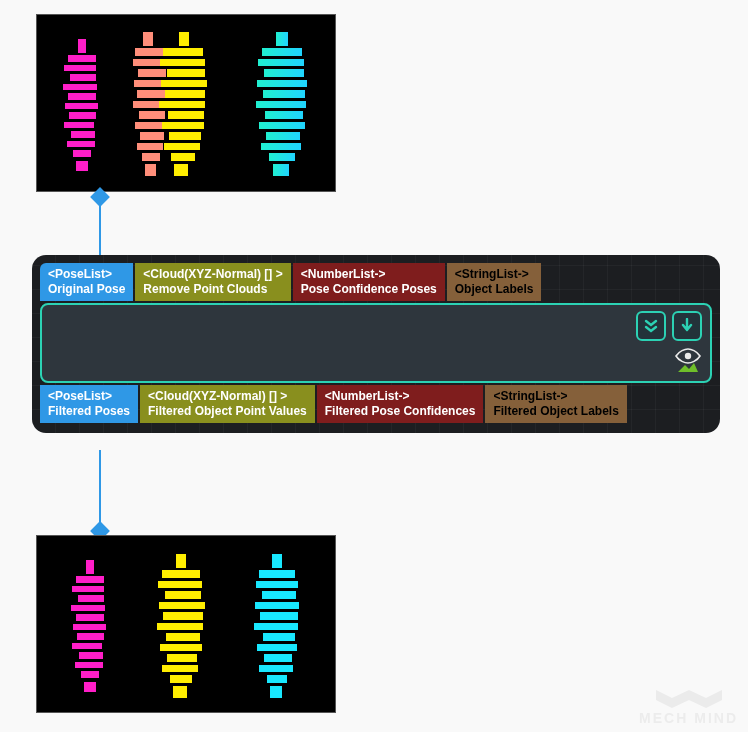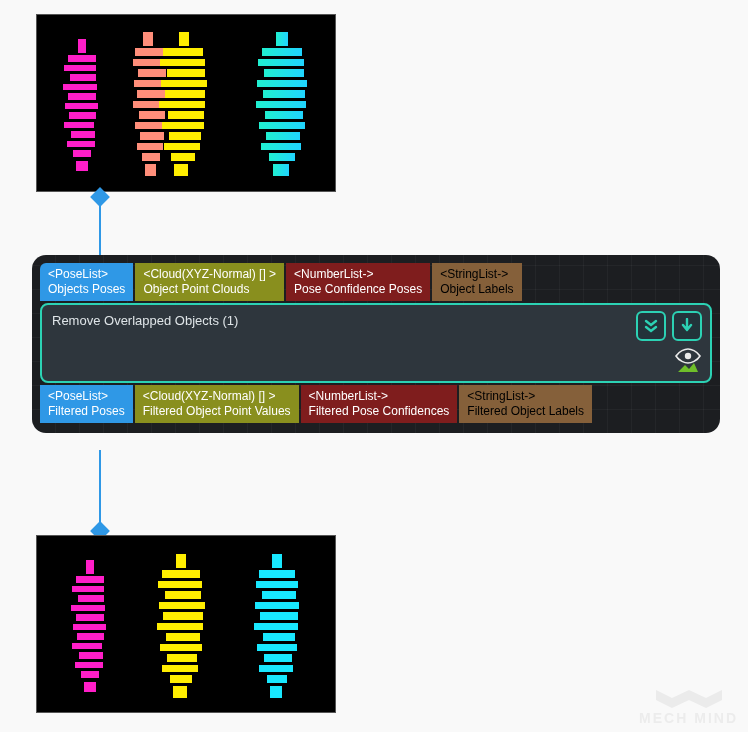--- a/index.html
+++ b/index.html
@@ -121,21 +121,21 @@
   .node::before {
     content: "";
     position: absolute;
     inset: 0;
     background:
       repeating-linear-gradient(0deg, transparent 0 23px, rgba(255,255,255,.04) 23px 24px),
       repeating-linear-gradient(90deg, transparent 0 23px, rgba(255,255,255,.04) 23px 24px);
     border-radius: 14px;
     pointer-events: none;
   }
-  .node > * { position: relative; }
+  .node > * { position: relative; font-weight: bold; }
 
   
   .watermark {
     position: absolute;
     right: 10px;
     bottom: 6px;
     font-size: 14px;
     letter-spacing: 2px;
     color: #e2e2e2;
     font-weight: 600;
@@ -230,38 +230,37 @@
 <div class="diamond" style="top:190px"></div>
 <div class="connector" style="top:200px;height:63px"></div>
 <div class="connector" style="top:450px;height:80px"></div>
 <div class="diamond" style="top:524px"></div>
 
 <div class="node">
 
   <div class="port-row inputs">
     <div class="port blue">
       <span class="type">&lt;PoseList&gt;</span>
-      <span class="label">Objects Poses</span>
+      <span class="label">Original Pose</span>
     </div>
     <div class="port olive">
       <span class="type">&lt;Cloud(XYZ-Normal) [] &gt;</span>
-      <span class="label">Object Point Clouds</span>
+      <span class="label">Remove Point Clouds</span>
     </div>
     <div class="port plum">
       <span class="type">&lt;NumberList-&gt;</span>
       <span class="label">Pose Confidence Poses</span>
     </div>
     <div class="port brown">
       <span class="type">&lt;StringList-&gt;</span>
       <span class="label">Object Labels</span>
     </div>
   </div>
 
   <div class="panel">
-    <div class="panel-title">Remove Overlapped Objects (1)</div>
     <div class="panel-actions">
       <div class="act-btn">
         <svg width="16" height="16" viewBox="0 0 16 16">
           <path d="M3 3l5 4 5-4" fill="none" stroke="#2cd2b4" stroke-width="2.4" stroke-linecap="round"></path>
           <path d="M3 9l5 4 5-4" fill="none" stroke="#2cd2b4" stroke-width="2.4" stroke-linecap="round"></path>
         </svg>
       </div>
       <div class="act-btn">
         <svg width="14" height="16" viewBox="0 0 14 16">
           <path d="M7 1v9M3 7l4 5 4-5" fill="none" stroke="#2cd2b4" stroke-width="2.4" stroke-linecap="round" stroke-linejoin="round"></path>

